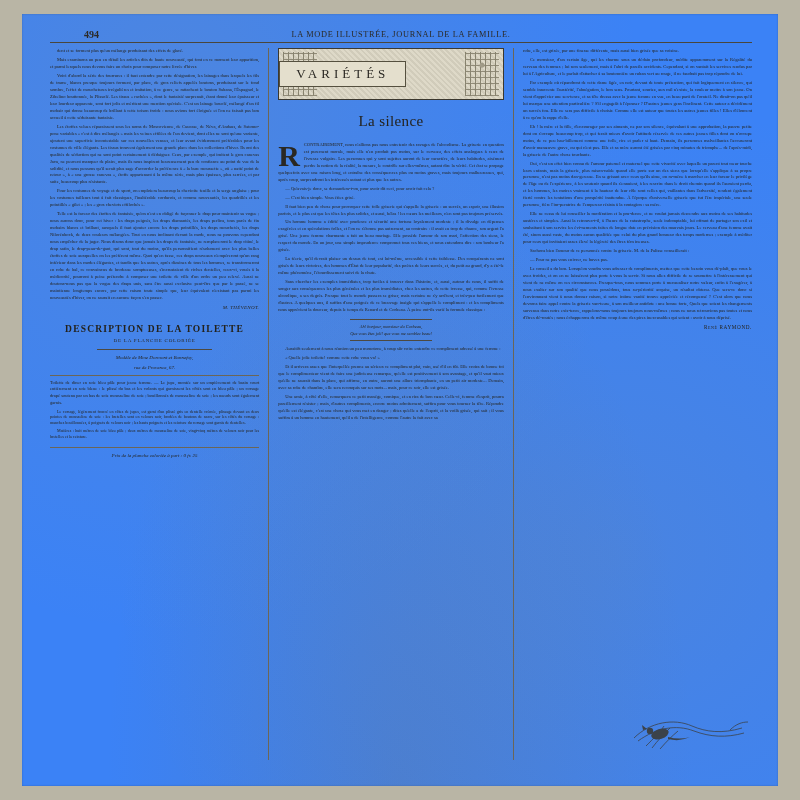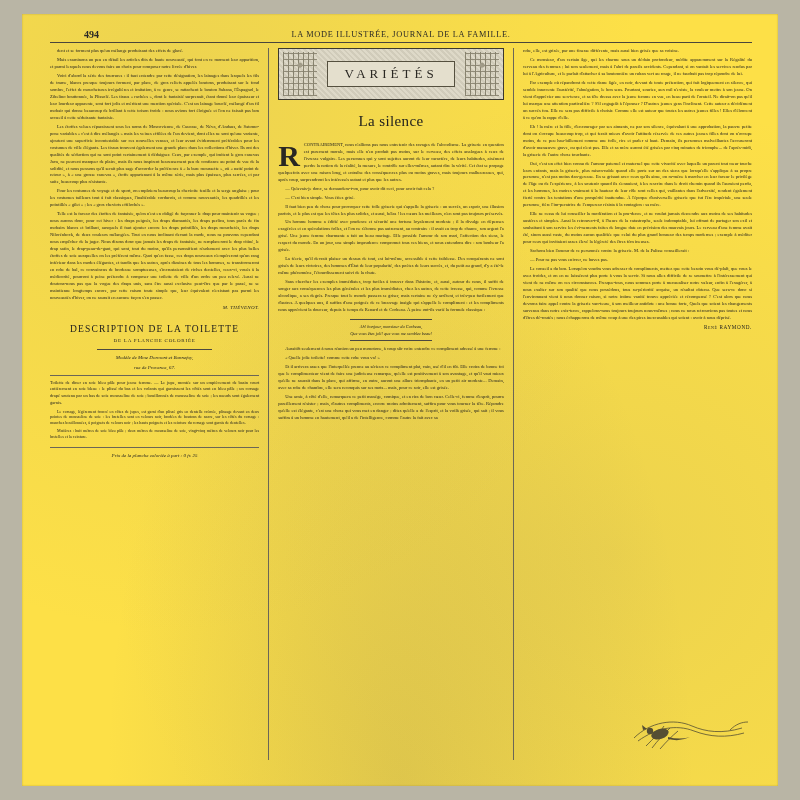--- a/index.html
+++ b/index.html
@@ -6,21 +6,21 @@
   body{
     width:800px;height:800px;
     background:#b9b5a5;
     font-family:"Liberation Serif", serif;
     overflow:hidden;
   }
   .page{
     position:absolute;
     left:22px;top:14px;
     width:756px;height:772px;
-    background:#fde047;
+    background:#3b82f6;
     box-shadow:0 0 2px rgba(0,0,0,.25) inset;
   }
   
   .page:before{
     content:"";position:absolute;inset:0;
     background:
       radial-gradient(ellipse at 20% 12%, rgba(160,150,120,.18), transparent 55%),
       radial-gradient(ellipse at 78% 70%, rgba(150,140,110,.16), transparent 60%),
       radial-gradient(ellipse at 50% 100%, rgba(120,110,85,.20), transparent 55%);
     pointer-events:none;
@@ -79,21 +79,21 @@
   }
   
   .banner{
     border:1px solid #3b382f;
     height:50px;
     margin:0 0 10px 0;
     position:relative;
     background:
       repeating-linear-gradient(45deg, rgba(90,85,65,.10) 0 2px, transparent 2px 4px),
       #ded9c8;
-    display:flex;align-items:center;justify-content:center;
+    display:flex;align-items:center;justify-content:flex-start;
   }
   .banner:before,.banner:after{
     content:"";position:absolute;top:3px;bottom:3px;width:34px;
     background:
       radial-gradient(circle at 50% 30%, #8e8874 0 2px, transparent 3px),
       repeating-linear-gradient(90deg,#6e6954 0 1px,transparent 1px 5px),
       repeating-linear-gradient(0deg,#7a7460 0 1px,transparent 1px 6px);
     opacity:.75;
   }
   .banner:before{left:4px;}
@@ -139,21 +139,21 @@
     border-top:1px solid #4d4940;
   }
   
   .desc-head{
     text-align:center;
     margin:10px 0 0 0;
   }
   .desc-head .t1{
     font-size:9.5px;
     letter-spacing:1.2px;
-    font-weight:normal;
+    font-weight:bold;
     color:#23221d;
     font-variant:small-caps;
   }
   .desc-head .t2{
     font-size:5px;
     letter-spacing:.8px;
     margin-top:1px;
     color:#2a2823;
   }
   .desc-head .t3{

